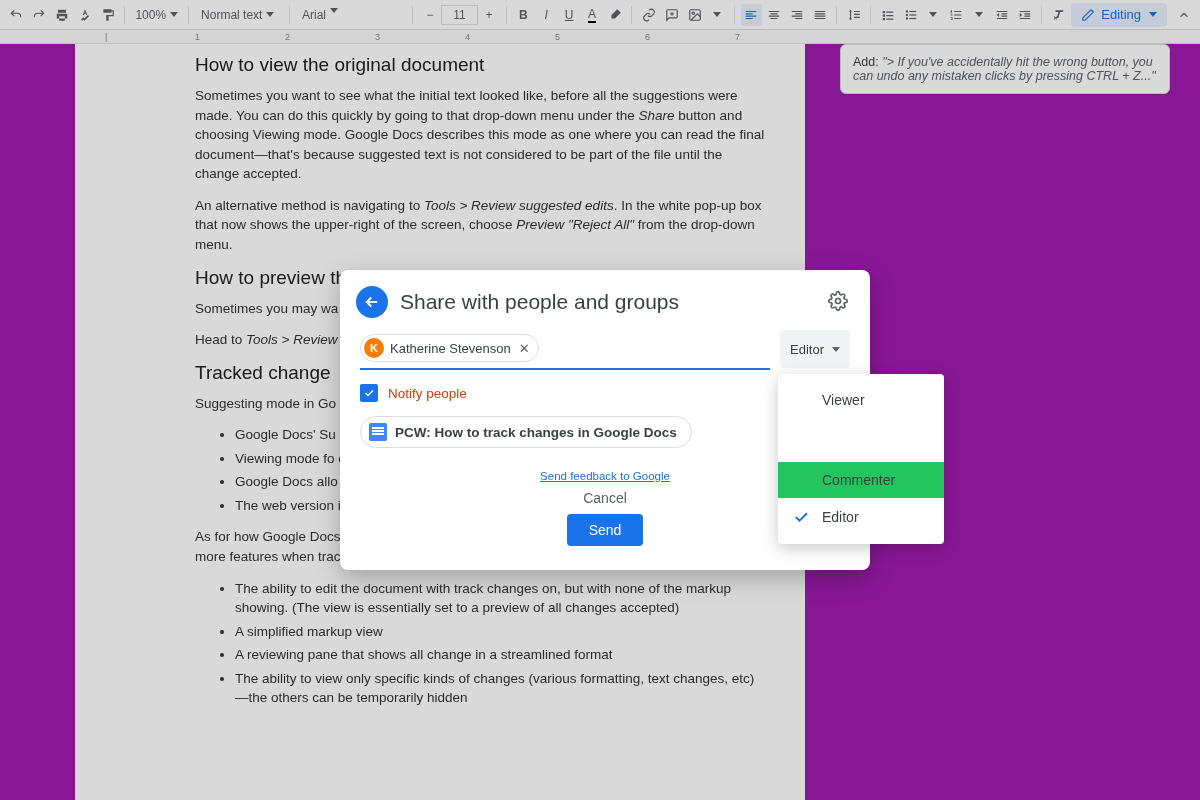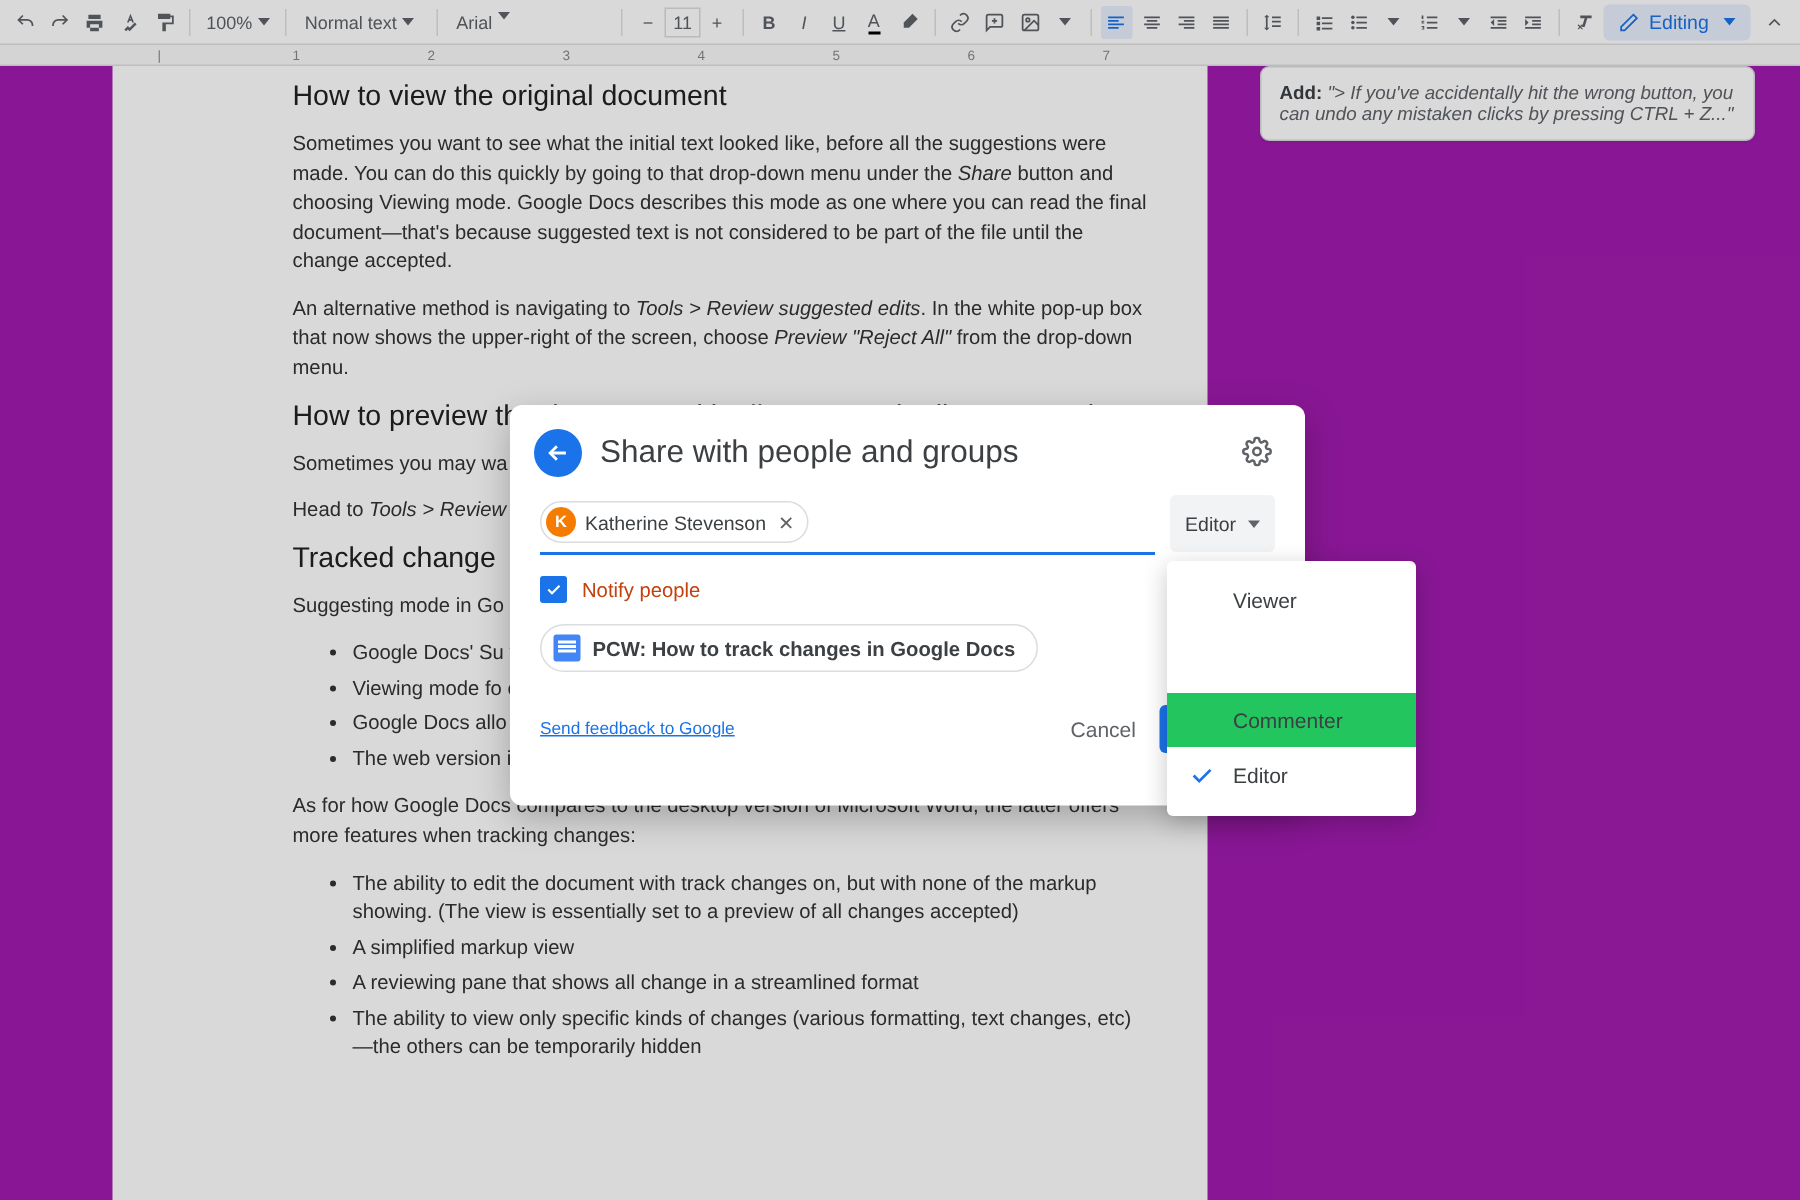--- a/index.html
+++ b/index.html
@@ -7,42 +7,42 @@
 .scrim { position: absolute; inset: 0; background: rgba(0,0,0,0.15); z-index: 50; }
 
 
 .toolbar { height: 30px; background: #fff; border-bottom: 1px solid #e0e0e0; display: flex; align-items: center; padding: 0 6px; font-size: 12px; color: #5f6368; gap: 2px; }
 .toolbar .tb-btn { width: 22px; height: 22px; display: flex; align-items: center; justify-content: center; border-radius: 2px; cursor: pointer; }
 .toolbar .tb-sep { width: 1px; height: 18px; background: #e0e0e0; margin: 0 4px; }
 .tb-zoom { display: flex; align-items: center; gap: 4px; padding: 0 4px; }
 .tb-style { display: flex; align-items: center; gap: 4px; padding: 0 6px; min-width: 88px; }
 .tb-font { display: flex; align-items: flex-start; gap: 4px; padding: 0 6px; min-width: 110px; }
 .tb-fontsize { display: flex; align-items: center; }
-.tb-fontsize .size-box { width: 24px; height: 20px; border: 1px solid #dadce0; text-align: center; line-height: 18px; font-size: 12px; }
+.tb-fontsize .size-box { width: 37px; height: 20px; border: 1px solid #dadce0; text-align: center; line-height: 18px; font-size: 12px; }
 .tri-down { width: 0; height: 0; border-left: 4px solid transparent; border-right: 4px solid transparent; border-top: 5px solid #5f6368; }
 .editing-pill { margin-left: auto; background: #e8f0fe; color: #1a73e8; border-radius: 4px; padding: 4px 10px; display: flex; align-items: center; gap: 6px; font-size: 13px; height: 24px; width: 100px;}
 .up-btn { width: 22px; height: 22px; display: flex; align-items: center; justify-content: center; margin-left: 4px; }
 
 
 .ruler-row { height: 14px; background: #fafafa; border-bottom: 1px solid #e0e0e0; position: relative; font-size: 9px; color: #888; }
 .ruler-inner { position: absolute; left: 105px; right: 0; top: 0; bottom: 0; }
 .ruler-tick { position: absolute; top: 2px; }
 
 
 .doc-area { display: flex; height: calc(800px - 30px - 14px); background: #a21caf; }
 .doc-page { margin-left: 75px; width: 730px; background: #fff; padding: 0 40px 40px 120px; }
 .doc-page h2 { font-size: 19px; font-weight: 400; color: #202124; margin: 10px 0 10px; }
 .doc-page p { font-size: 13.5px; color: #333; line-height: 1.45; margin-bottom: 12px; }
 .doc-page ul { padding-left: 40px; margin-bottom: 12px; }
 .doc-page li { font-size: 13.5px; color: #333; line-height: 1.45; margin-bottom: 4px; }
 em.docitalic { font-style: italic; }
 
 
 .comment-card { position: absolute; right: 30px; top: 44px; width: 330px; background: #fff; border: 1px solid #dadce0; border-radius: 6px; padding: 10px 12px; font-size: 12.5px; color: #3c4043; box-shadow: 0 1px 2px rgba(0,0,0,0.08); }
-.comment-card .add-label { font-weight: bold; margin-top: 24px; }
+.comment-card .add-label { font-weight: normal; margin-top: 24px; }
 .comment-card .add-text { font-style: italic; color: #5f6368; }
 
 
 .dialog { position: absolute; left: 340px; top: 270px; width: 530px; background: #fff; border-radius: 8px; box-shadow: 0 8px 24px rgba(0,0,0,0.25); z-index: 100; }
 .dlg-header { display: flex; align-items: center; padding: 16px 20px 12px 16px; gap: 12px; }
 .back-circle { width: 32px; height: 32px; border-radius: 50%; background: #1a73e8; display: flex; align-items: center; justify-content: center; cursor: pointer; }
 .dlg-title { font-size: 21px; color: #3c4043; flex: 1; }
 .gear { width: 22px; height: 22px; cursor: pointer; color: #5f6368; }
 
 .people-row { display: flex; gap: 10px; padding: 0 20px; align-items: flex-start; }
@@ -57,21 +57,21 @@
 .chk { width: 18px; height: 18px; background: #1a73e8; border-radius: 2px; display: flex; align-items: center; justify-content: center; }
 .notify-label { font-size: 13.5px; color: #c2410c; }
 
 .msg-box { margin: 4px 20px 0; min-height: 86px; border-top: 1px solid #eee; padding: 12px 0; color: #5f6368; font-size: 14px; }
 
 .doc-chip-row { padding: 8px 20px; font-weight: bold; }
 .doc-chip { display: inline-flex; align-items: center; gap: 8px; border: 1px solid #dadce0; border-radius: 16px; padding: 6px 14px 6px 8px; font-size: 13.5px; color: #3c4043; }
 .doc-icon { width: 18px; height: 18px; background: #4285f4; border-radius: 2px; position: relative; }
 .doc-icon::after { content: ''; position: absolute; left: 3px; top: 4px; right: 3px; height: 1.5px; background: #fff; box-shadow: 0 3px 0 #fff, 0 6px 0 #fff; }
 
-.dlg-footer { display: flex; align-items: center; padding: 14px 20px 35px; }
+.dlg-footer { display: flex; align-items: center; padding: 14px 20px 24px; flex-direction: column; }
 .feedback { font-size: 11.5px; color: #1a73e8; text-decoration: underline; cursor: pointer; }
 .spacer { flex: 1; }
 .btn-cancel { background: transparent; border: none; color: #5f6368; font-size: 14px; padding: 8px 16px; cursor: pointer; }
 .btn-send { background: #1a73e8; border: none; color: #fff; font-size: 14px; padding: 8px 22px; border-radius: 4px; cursor: pointer; }
 
 
 .role-menu { position: absolute; left: 778px; top: 374px; width: 166px; background: #fff; border-radius: 4px; box-shadow: 0 4px 16px rgba(0,0,0,0.22); z-index: 200; padding: 8px 0; }
 .role-item { display: flex; align-items: center; padding: 10px 16px 10px 14px; font-size: 14px; color: #3c4043; cursor: pointer; gap: 10px; }
 .role-item.hover { background: #22c55e; margin-top: 44px; }
 .role-check { width: 20px; color: #1a73e8; display: flex; align-items: center; }

